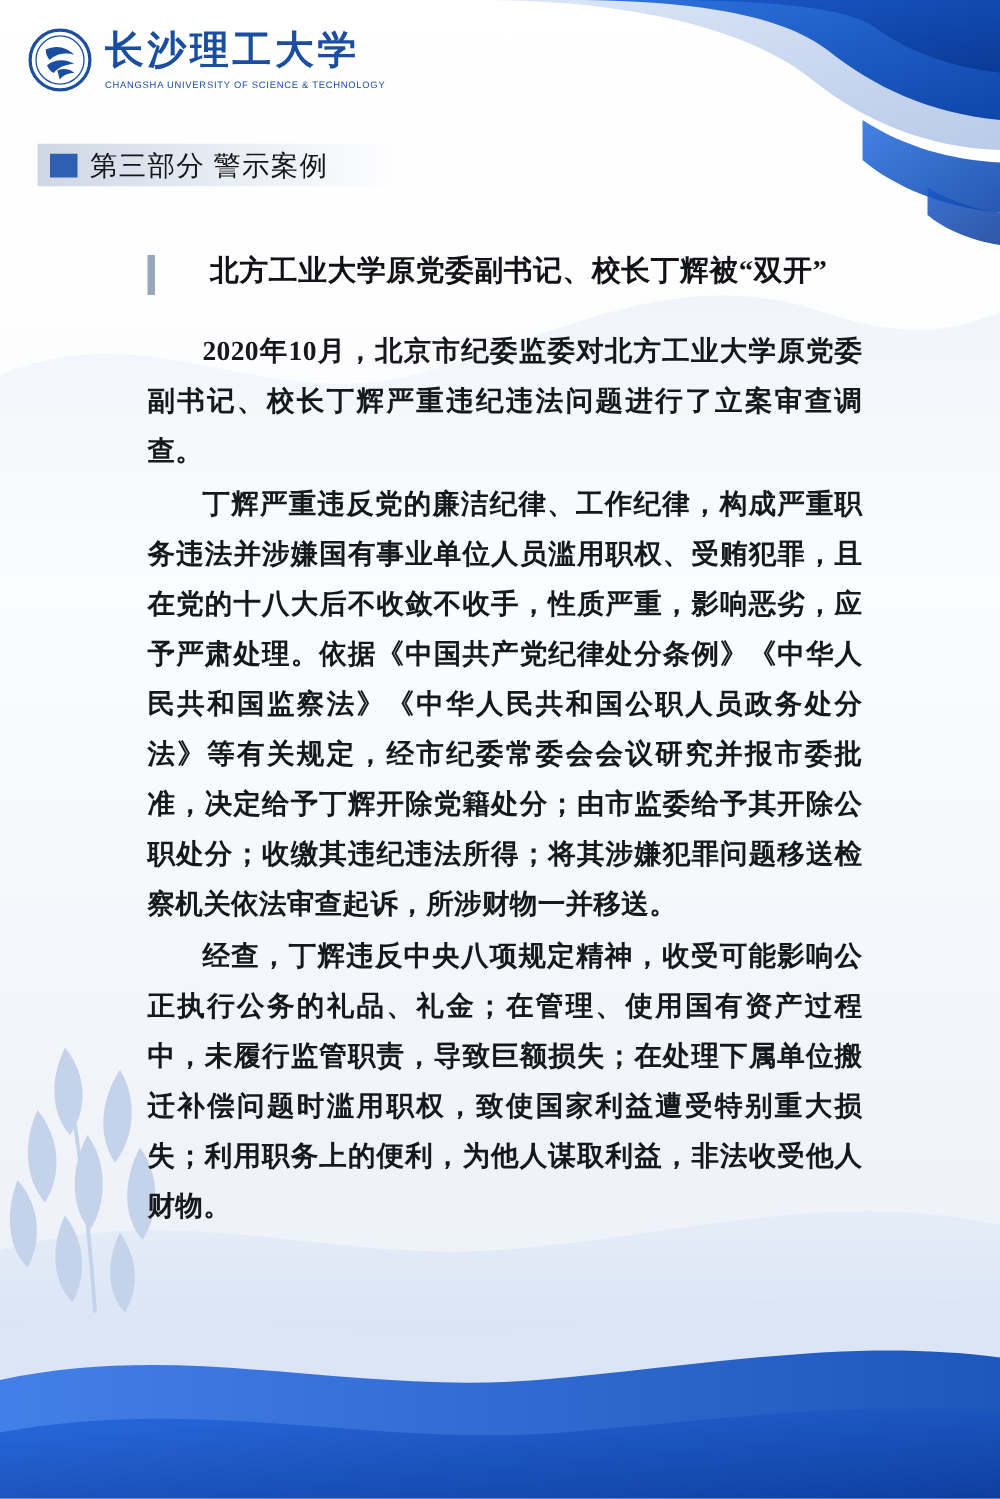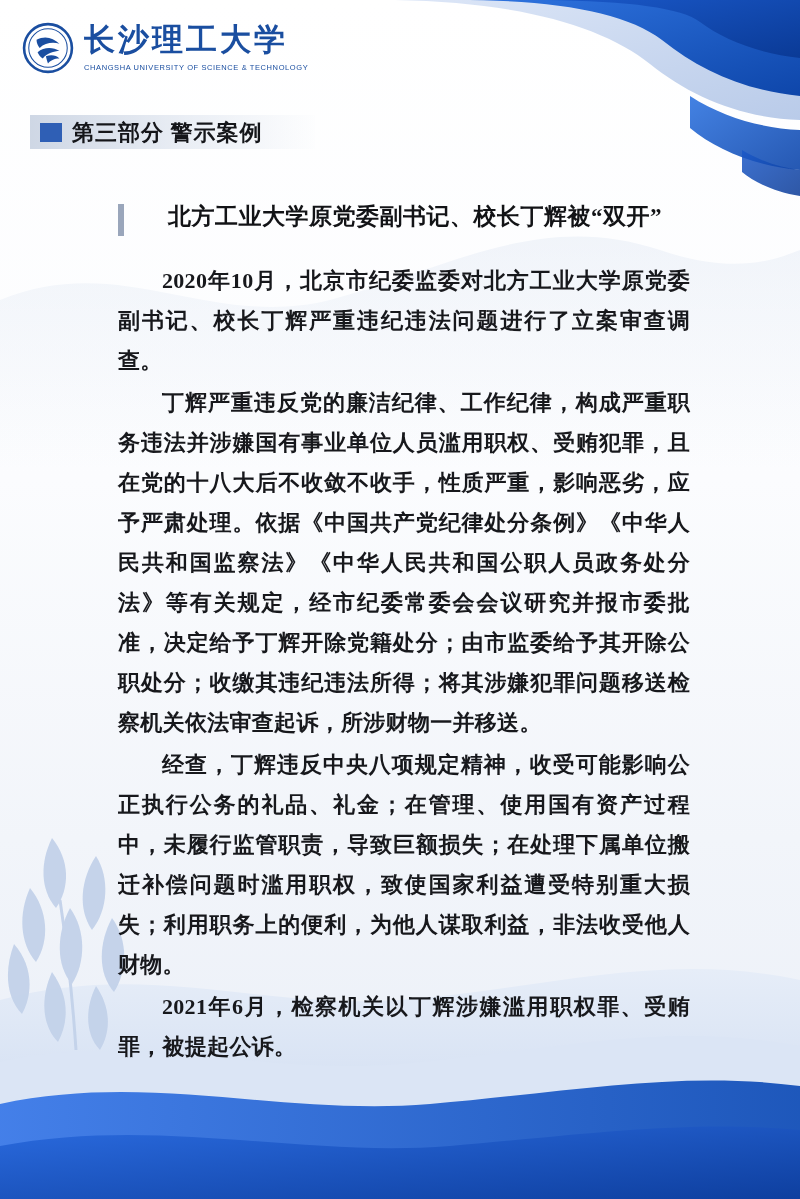--- a/index.html
+++ b/index.html
@@ -92,21 +92,21 @@
     height: 19px;
     background: #2f5fb5;
     z-index: 5;
   }
   .section-title {
     position: absolute;
     left: 72px;
     top: 118px;
     font-family: "Liberation Serif", serif;
     font-size: 22px;
-    font-weight: bold;
+    font-weight: normal;
     color: #15161a;
     letter-spacing: 1px;
     z-index: 5;
     white-space: nowrap;
   }
 
   
   .article {
     position: absolute;
     left: 118px;
@@ -235,17 +235,16 @@
 
   <div class="article">
     <div class="art-title-wrap">
       <div class="art-title-bar"></div>
       <div class="art-title">北方工业大学原党委副书记、校长丁辉被“双开”</div>
     </div>
     <div class="art-body">
       <p>2020年10月，北京市纪委监委对北方工业大学原党委副书记、校长丁辉严重违纪违法问题进行了立案审查调查。</p>
       <p>丁辉严重违反党的廉洁纪律、工作纪律，构成严重职务违法并涉嫌国有事业单位人员滥用职权、受贿犯罪，且在党的十八大后不收敛不收手，性质严重，影响恶劣，应予严肃处理。依据《中国共产党纪律处分条例》《中华人民共和国监察法》《中华人民共和国公职人员政务处分法》等有关规定，经市纪委常委会会议研究并报市委批准，决定给予丁辉开除党籍处分；由市监委给予其开除公职处分；收缴其违纪违法所得；将其涉嫌犯罪问题移送检察机关依法审查起诉，所涉财物一并移送。</p>
       <p>经查，丁辉违反中央八项规定精神，收受可能影响公正执行公务的礼品、礼金；在管理、使用国有资产过程中，未履行监管职责，导致巨额损失；在处理下属单位搬迁补偿问题时滥用职权，致使国家利益遭受特别重大损失；利用职务上的便利，为他人谋取利益，非法收受他人财物。</p>
-      <p>2021年6月，检察机关以丁辉涉嫌滥用职权罪、受贿罪，被提起公诉。</p>
     </div>
   </div>
 
 </div>
 
 </body></html>

